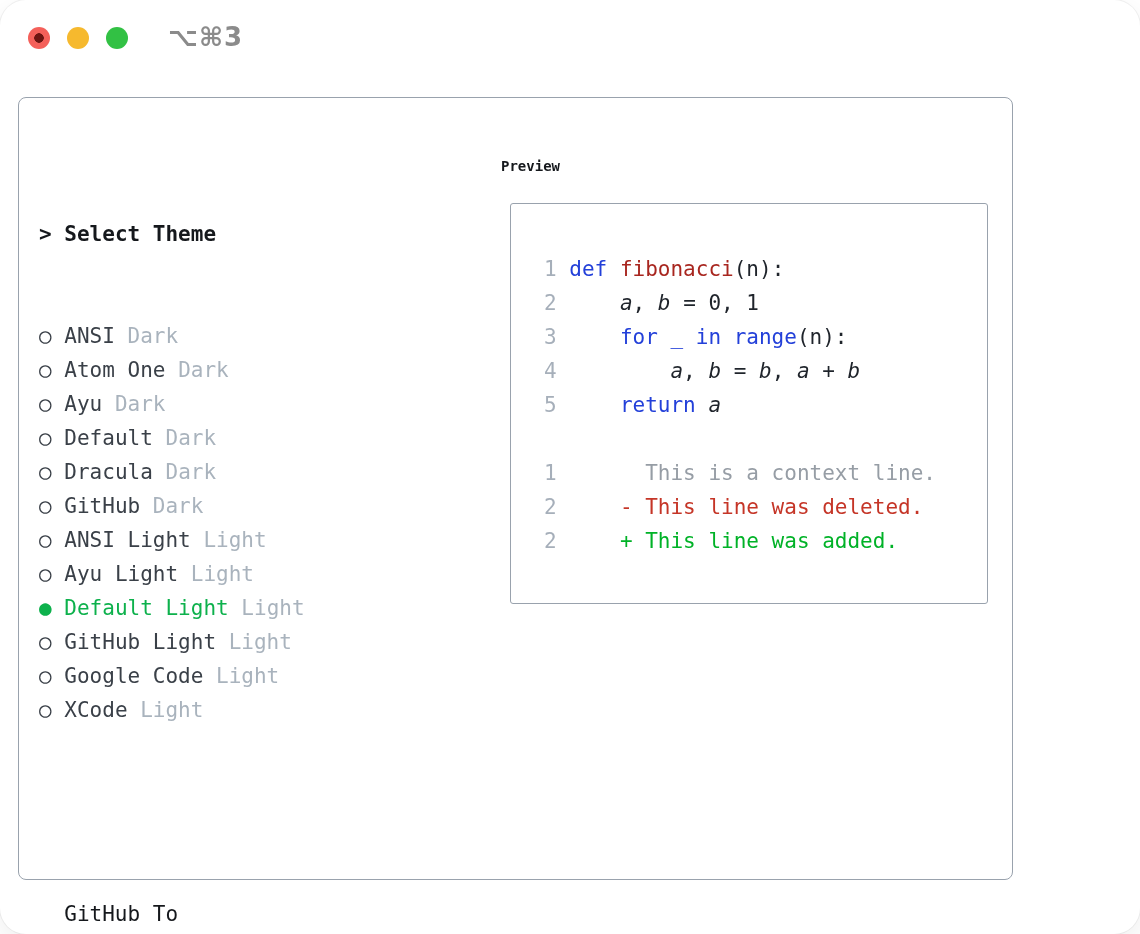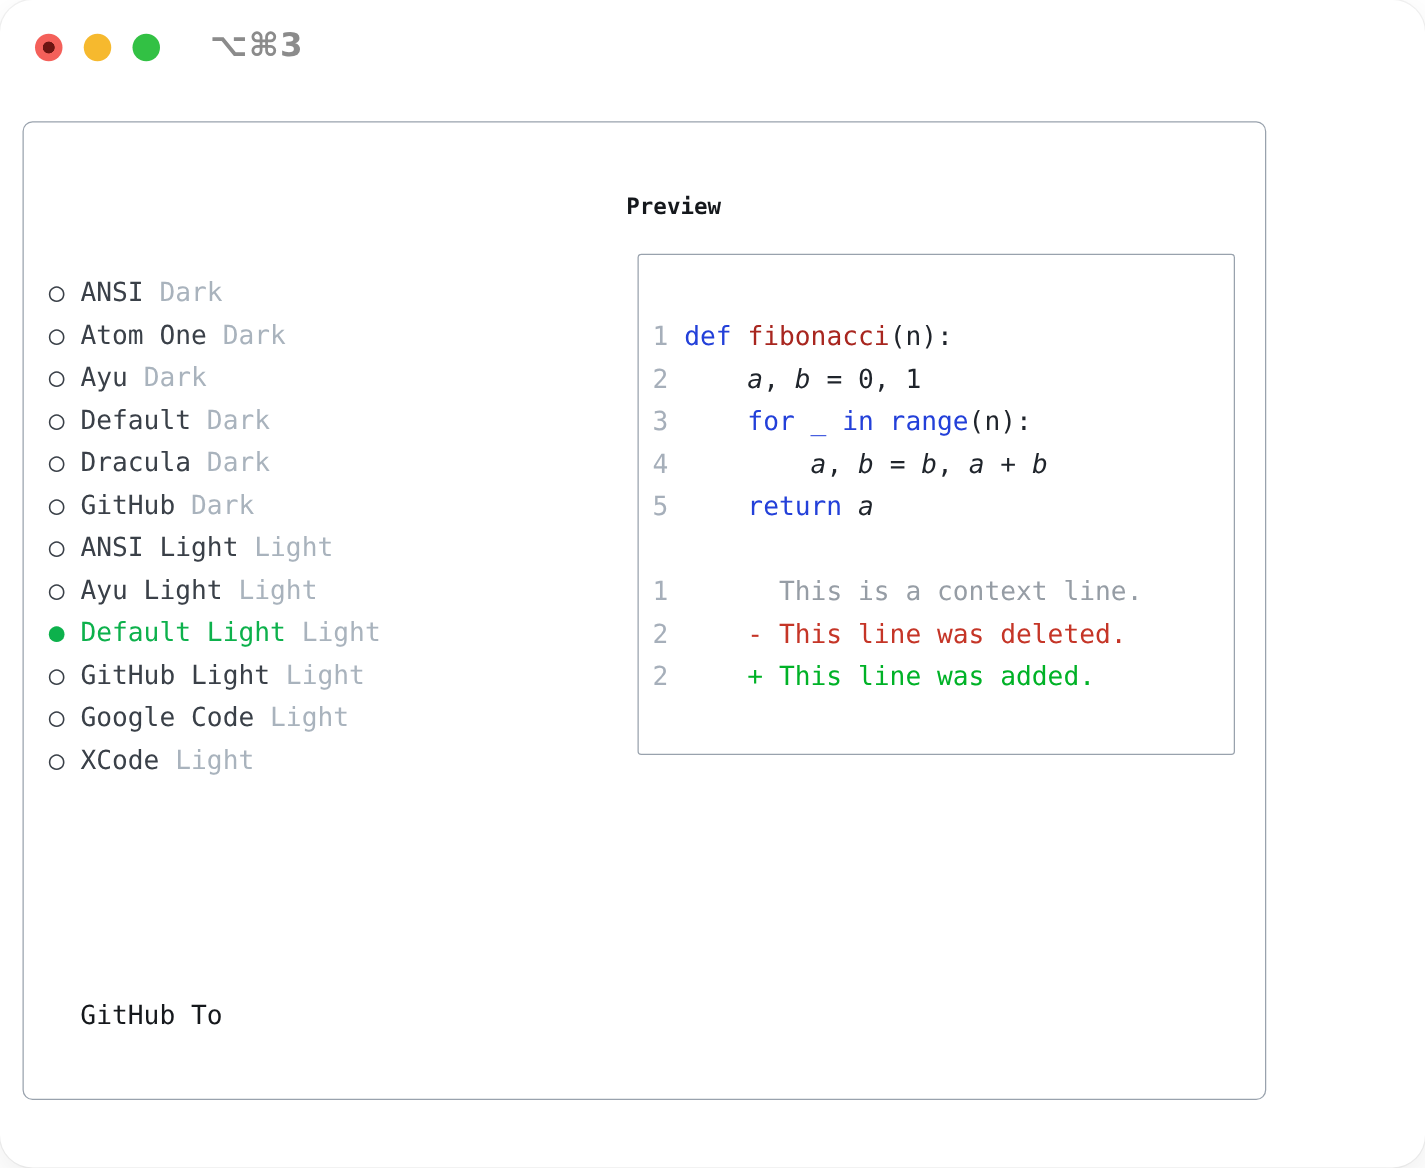--- a/index.html
+++ b/index.html
@@ -40,28 +40,28 @@
   }
   .row{height:34px;white-space:pre;}
   .header-row{font-weight:700;color:var(--text-black);}
   .plain-header{color:var(--text-black);}
   .option .marker{color:var(--text-dark);}
   .option .name{color:var(--text-dark);}
   .option.selected .marker,.option.selected .name{color:var(--ui-green);}
   .tag{color:var(--tag-gray);}
   .preview-header{
     position:absolute;left:482px;top:51px;height:34px;line-height:34px;
-    font-size:18px;font-weight:700;color:var(--text-black);white-space:pre;
+    font-size:14px;font-weight:700;color:var(--text-black);white-space:pre;
   }
   .preview-box{
     position:absolute;left:491px;top:105px;width:478px;height:401px;
     border:1.5px solid var(--border-gray);border-radius:3px;background:#fff;
   }
   .code-col{
-    position:absolute;left:11px;top:48px;
+    position:absolute;left:33px;top:48px;
     font-size:21px;line-height:34px;white-space:pre;
   }
   .code-row{height:34px;white-space:pre;}
   .seg-num{color:var(--line-number-gray);}
   .seg-kw{color:var(--keyword-blue);}
   .seg-fn{color:var(--function-red);}
   .seg-plain{color:var(--code-black);}
   .seg-var{color:var(--code-black);font-style:italic;}
   .seg-ctx{color:var(--context-gray);}
   .seg-del{color:var(--deleted-red);margin-top:32px;}
@@ -75,20 +75,21 @@
     <div class="lights">
       <div class="light red"></div>
       <div class="light yellow"></div>
       <div class="light green"></div>
     </div>
     <div class="win-title">⌥⌘3</div>
   </div>
 
   <div class="panel">
     <div class="left-col">
+      <div class="row header-row"><span>&gt;</span><span> </span><span>Select Theme</span></div>
       <div><div class="row option"><span class="marker">○</span><span> </span><span class="name">ANSI</span><span> </span><span class="tag">Dark</span></div><div class="row option"><span class="marker">○</span><span> </span><span class="name">Atom One</span><span> </span><span class="tag">Dark</span></div><div class="row option"><span class="marker">○</span><span> </span><span class="name">Ayu</span><span> </span><span class="tag">Dark</span></div><div class="row option"><span class="marker">○</span><span> </span><span class="name">Default</span><span> </span><span class="tag">Dark</span></div><div class="row option"><span class="marker">○</span><span> </span><span class="name">Dracula</span><span> </span><span class="tag">Dark</span></div><div class="row option"><span class="marker">○</span><span> </span><span class="name">GitHub</span><span> </span><span class="tag">Dark</span></div><div class="row option"><span class="marker">○</span><span> </span><span class="name">ANSI Light</span><span> </span><span class="tag">Light</span></div><div class="row option"><span class="marker">○</span><span> </span><span class="name">Ayu Light</span><span> </span><span class="tag">Light</span></div><div class="row option selected"><span class="marker">●</span><span> </span><span class="name">Default Light</span><span> </span><span class="tag">Light</span></div><div class="row option"><span class="marker">○</span><span> </span><span class="name">GitHub Light</span><span> </span><span class="tag">Light</span></div><div class="row option"><span class="marker">○</span><span> </span><span class="name">Google Code</span><span> </span><span class="tag">Light</span></div><div class="row option"><span class="marker">○</span><span> </span><span class="name">XCode</span><span> </span><span class="tag">Light</span></div></div>
       <div class="row"></div>
       <div class="row plain-header"><span>  </span><span>GitHub To</span></div>
       
       
       
       
     </div>
 
     <div class="preview-header">Preview</div>

